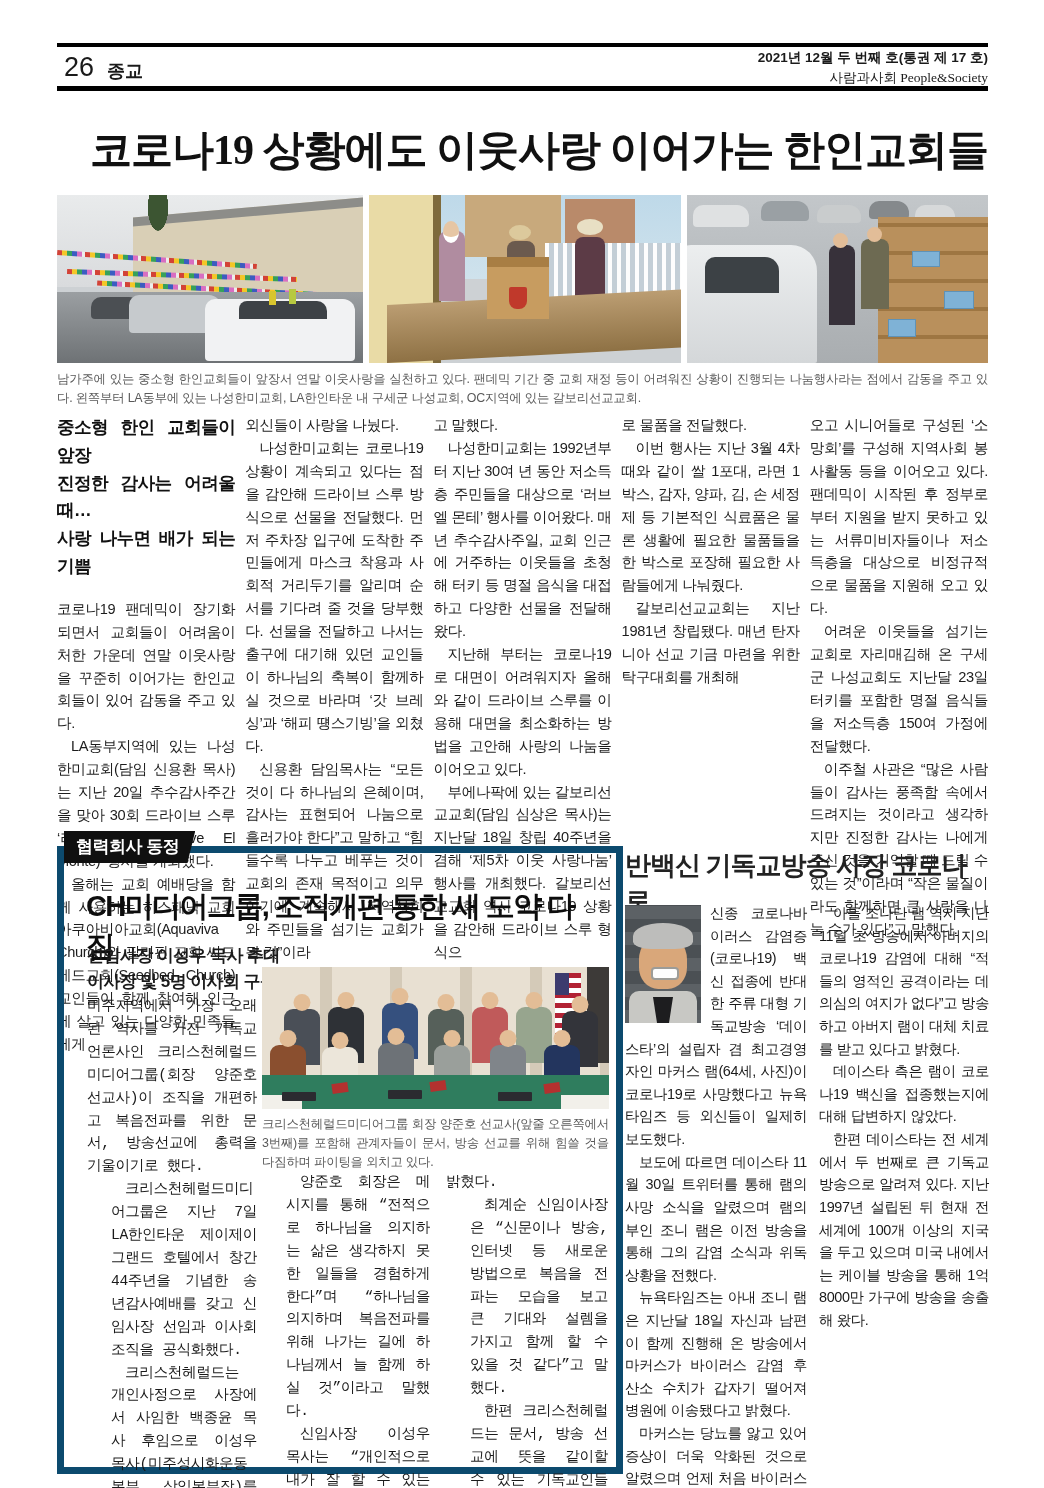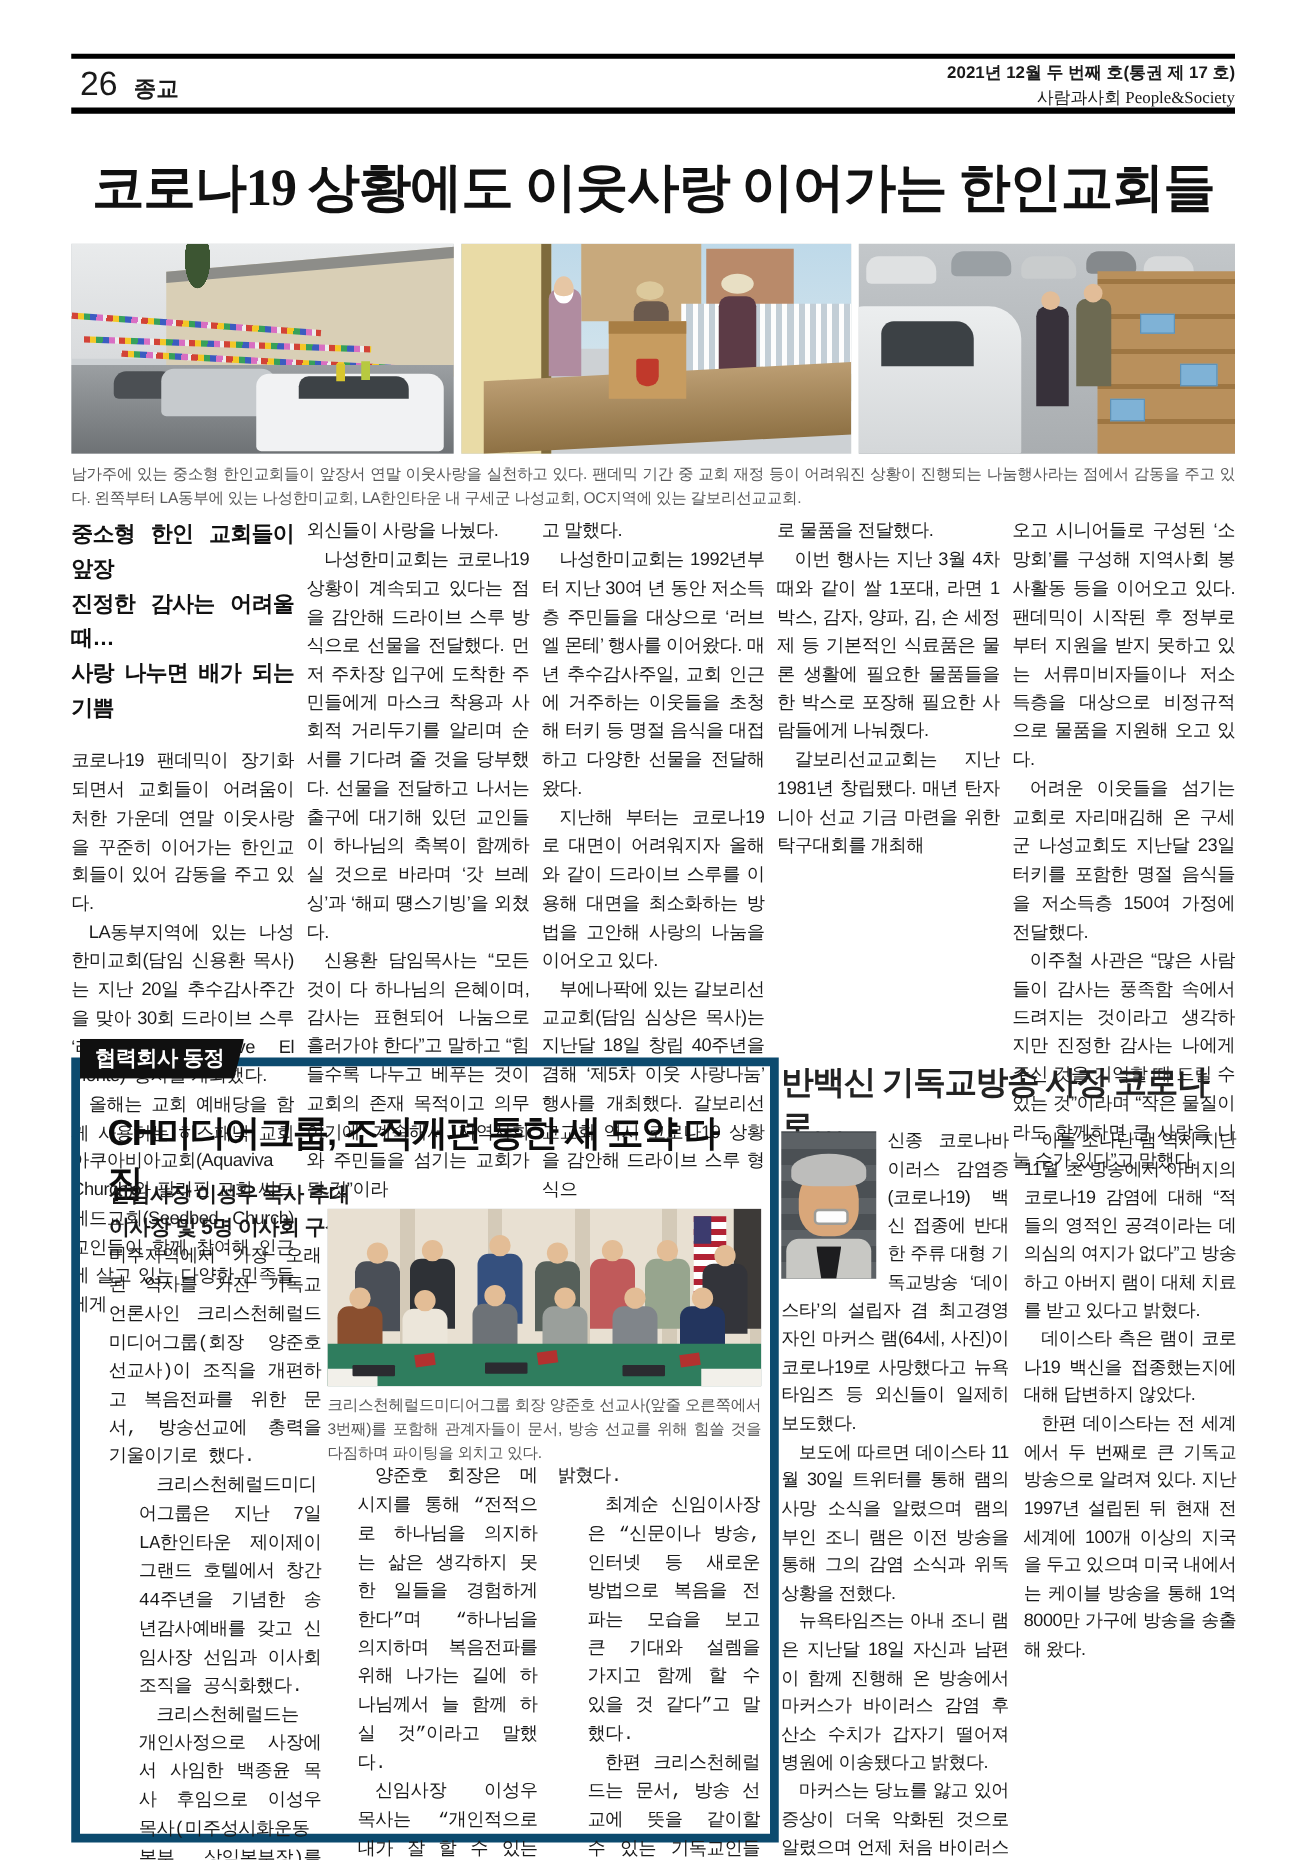--- a/index.html
+++ b/index.html
@@ -58,21 +58,21 @@
 
 <div class="abs rule" style="left:57px;top:43px;width:931px;height:4px;"></div>
 <div class="abs" id="hdr-pagenum" style="left:64px;top:52px;">26</div>
 <div class="abs" id="hdr-section" style="left:107px;top:59px;">종교</div>
 <div class="abs" id="hdr-right" style="right:56px;top:48px;">
   <div class="l1">2021년 12월 두 번째 호(통권 제 17 호)</div>
   <div class="l2 serif">사람과사회 People&amp;Society</div>
 </div>
 <div class="abs rule" style="left:57px;top:86px;width:931px;height:5px;"></div>
 
-<div class="abs serif" id="headline1" style="left:57px;top:122px;">코로나19 상황에도 이웃사랑 이어가는 한인교회들</div>
+<div class="abs serif" id="headline1" style="left:57px;top:122px;text-align:right;">코로나19 상황에도 이웃사랑 이어가는 한인교회들</div>
 
 <div class="photo" style="left:57px;top:195px;width:306px;height:168px;">
   <div class="ph-el" style="left:0;top:0;width:100%;height:55%;background:linear-gradient(#e9ebec,#d9dbdd);"></div>
   <div class="ph-el" style="right:-10px;top:12px;width:240px;height:95px;background:#d9cfb6;border-top:9px solid #8d8d89;transform:skewY(-5deg);"></div>
   <div class="ph-el" style="left:88px;top:0;width:26px;height:42px;background:radial-gradient(ellipse at 50% 30%,#3c5532 55%,transparent 56%);"></div>
   <div class="bunt" style="left:0;top:62px;width:200px;transform:rotate(4deg);"></div>
   <div class="bunt" style="left:10px;top:78px;width:230px;transform:rotate(2deg);"></div>
   <div class="bunt" style="left:40px;top:92px;width:250px;transform:rotate(3deg);"></div>
   <div class="ph-el" style="left:0;bottom:0;width:100%;height:42%;background:linear-gradient(#9b9fa2,#6e7275);"></div>
   <div class="carshape" style="left:34px;bottom:44px;width:50px;height:22px;background:#4b4f53;"></div>

